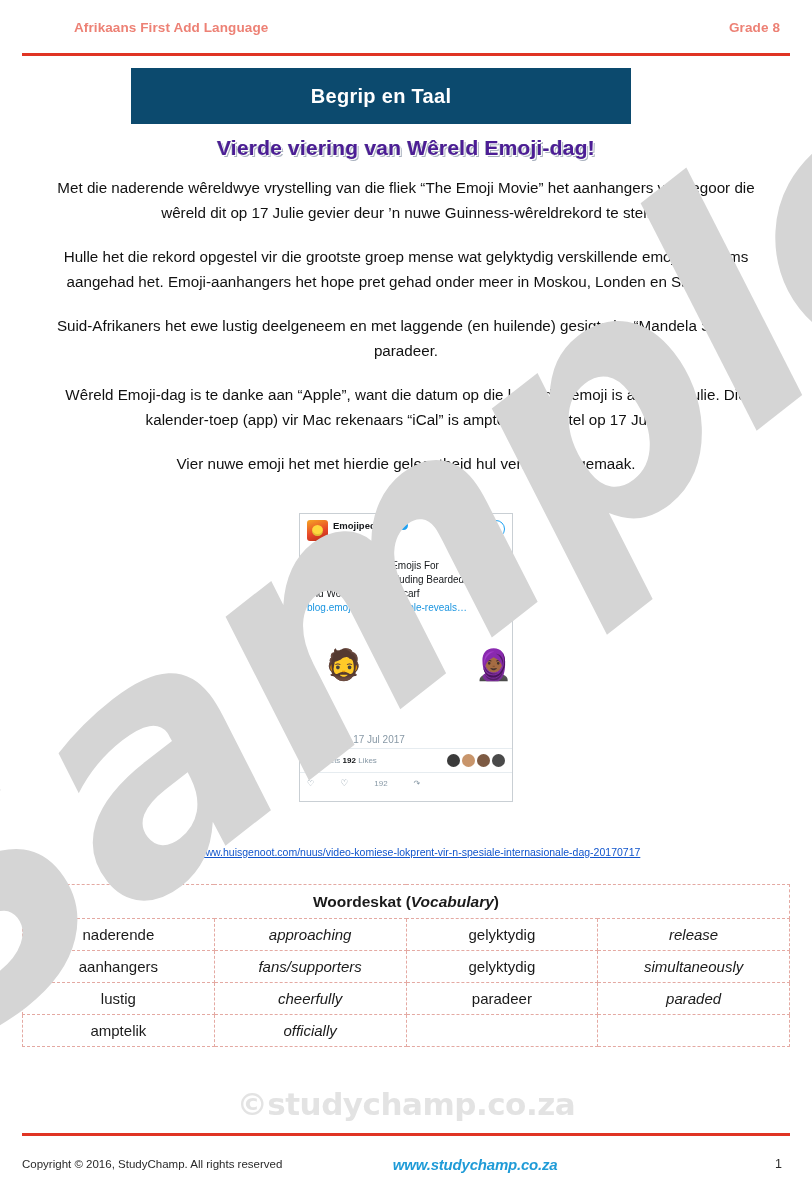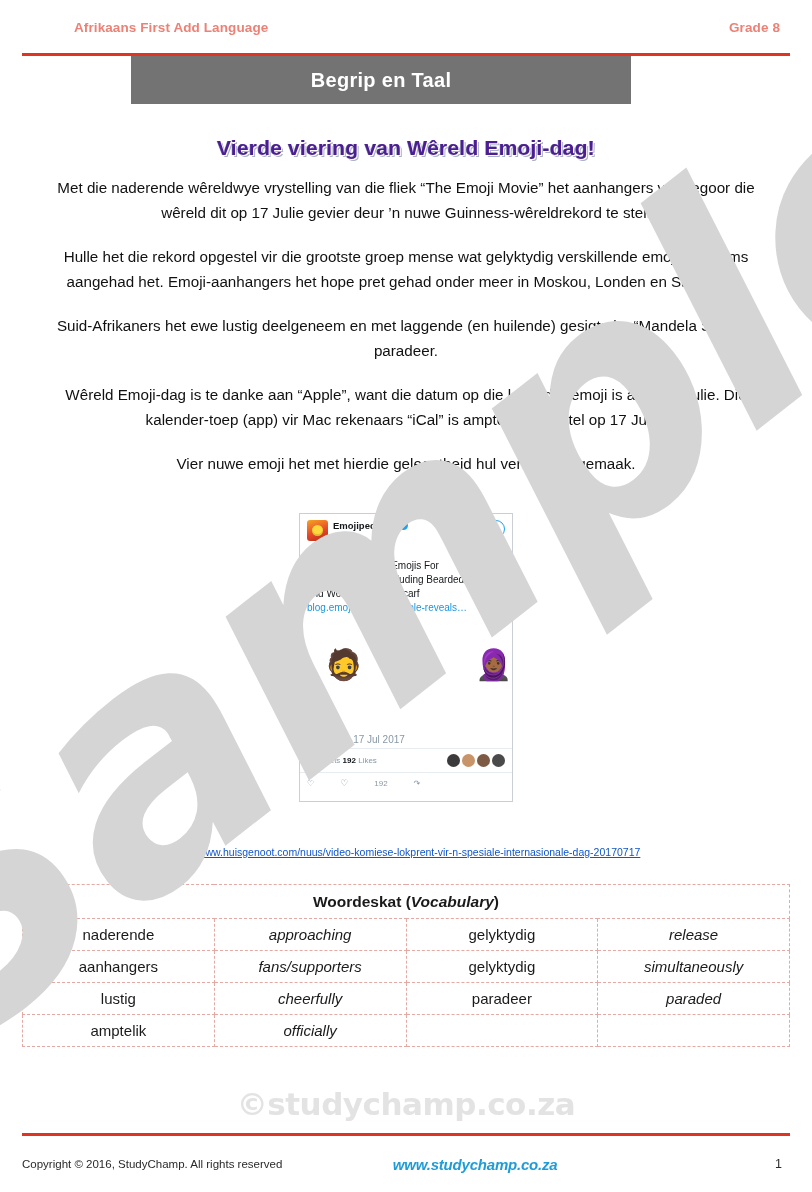--- a/index.html
+++ b/index.html
@@ -46,25 +46,25 @@
     position: absolute;
     top: 53px; left: 22px;
     width: 768px;
     height: 3px;
     background: #E03423;
   }
 
   
   .banner {
     position: absolute;
-    top: 56px;
+    top: 68px;
     left: 131px;
     width: 500px;
-    height: 48px;
-    background: #737373;
+    height: 56px;
+    background: #0c4a6e;
     display: flex;
     align-items: center;
     justify-content: center;
   }
   .banner-text {
     color: #ffffff;
     font-size: 20px;
     font-weight: bold;
     letter-spacing: .3px;
   }

